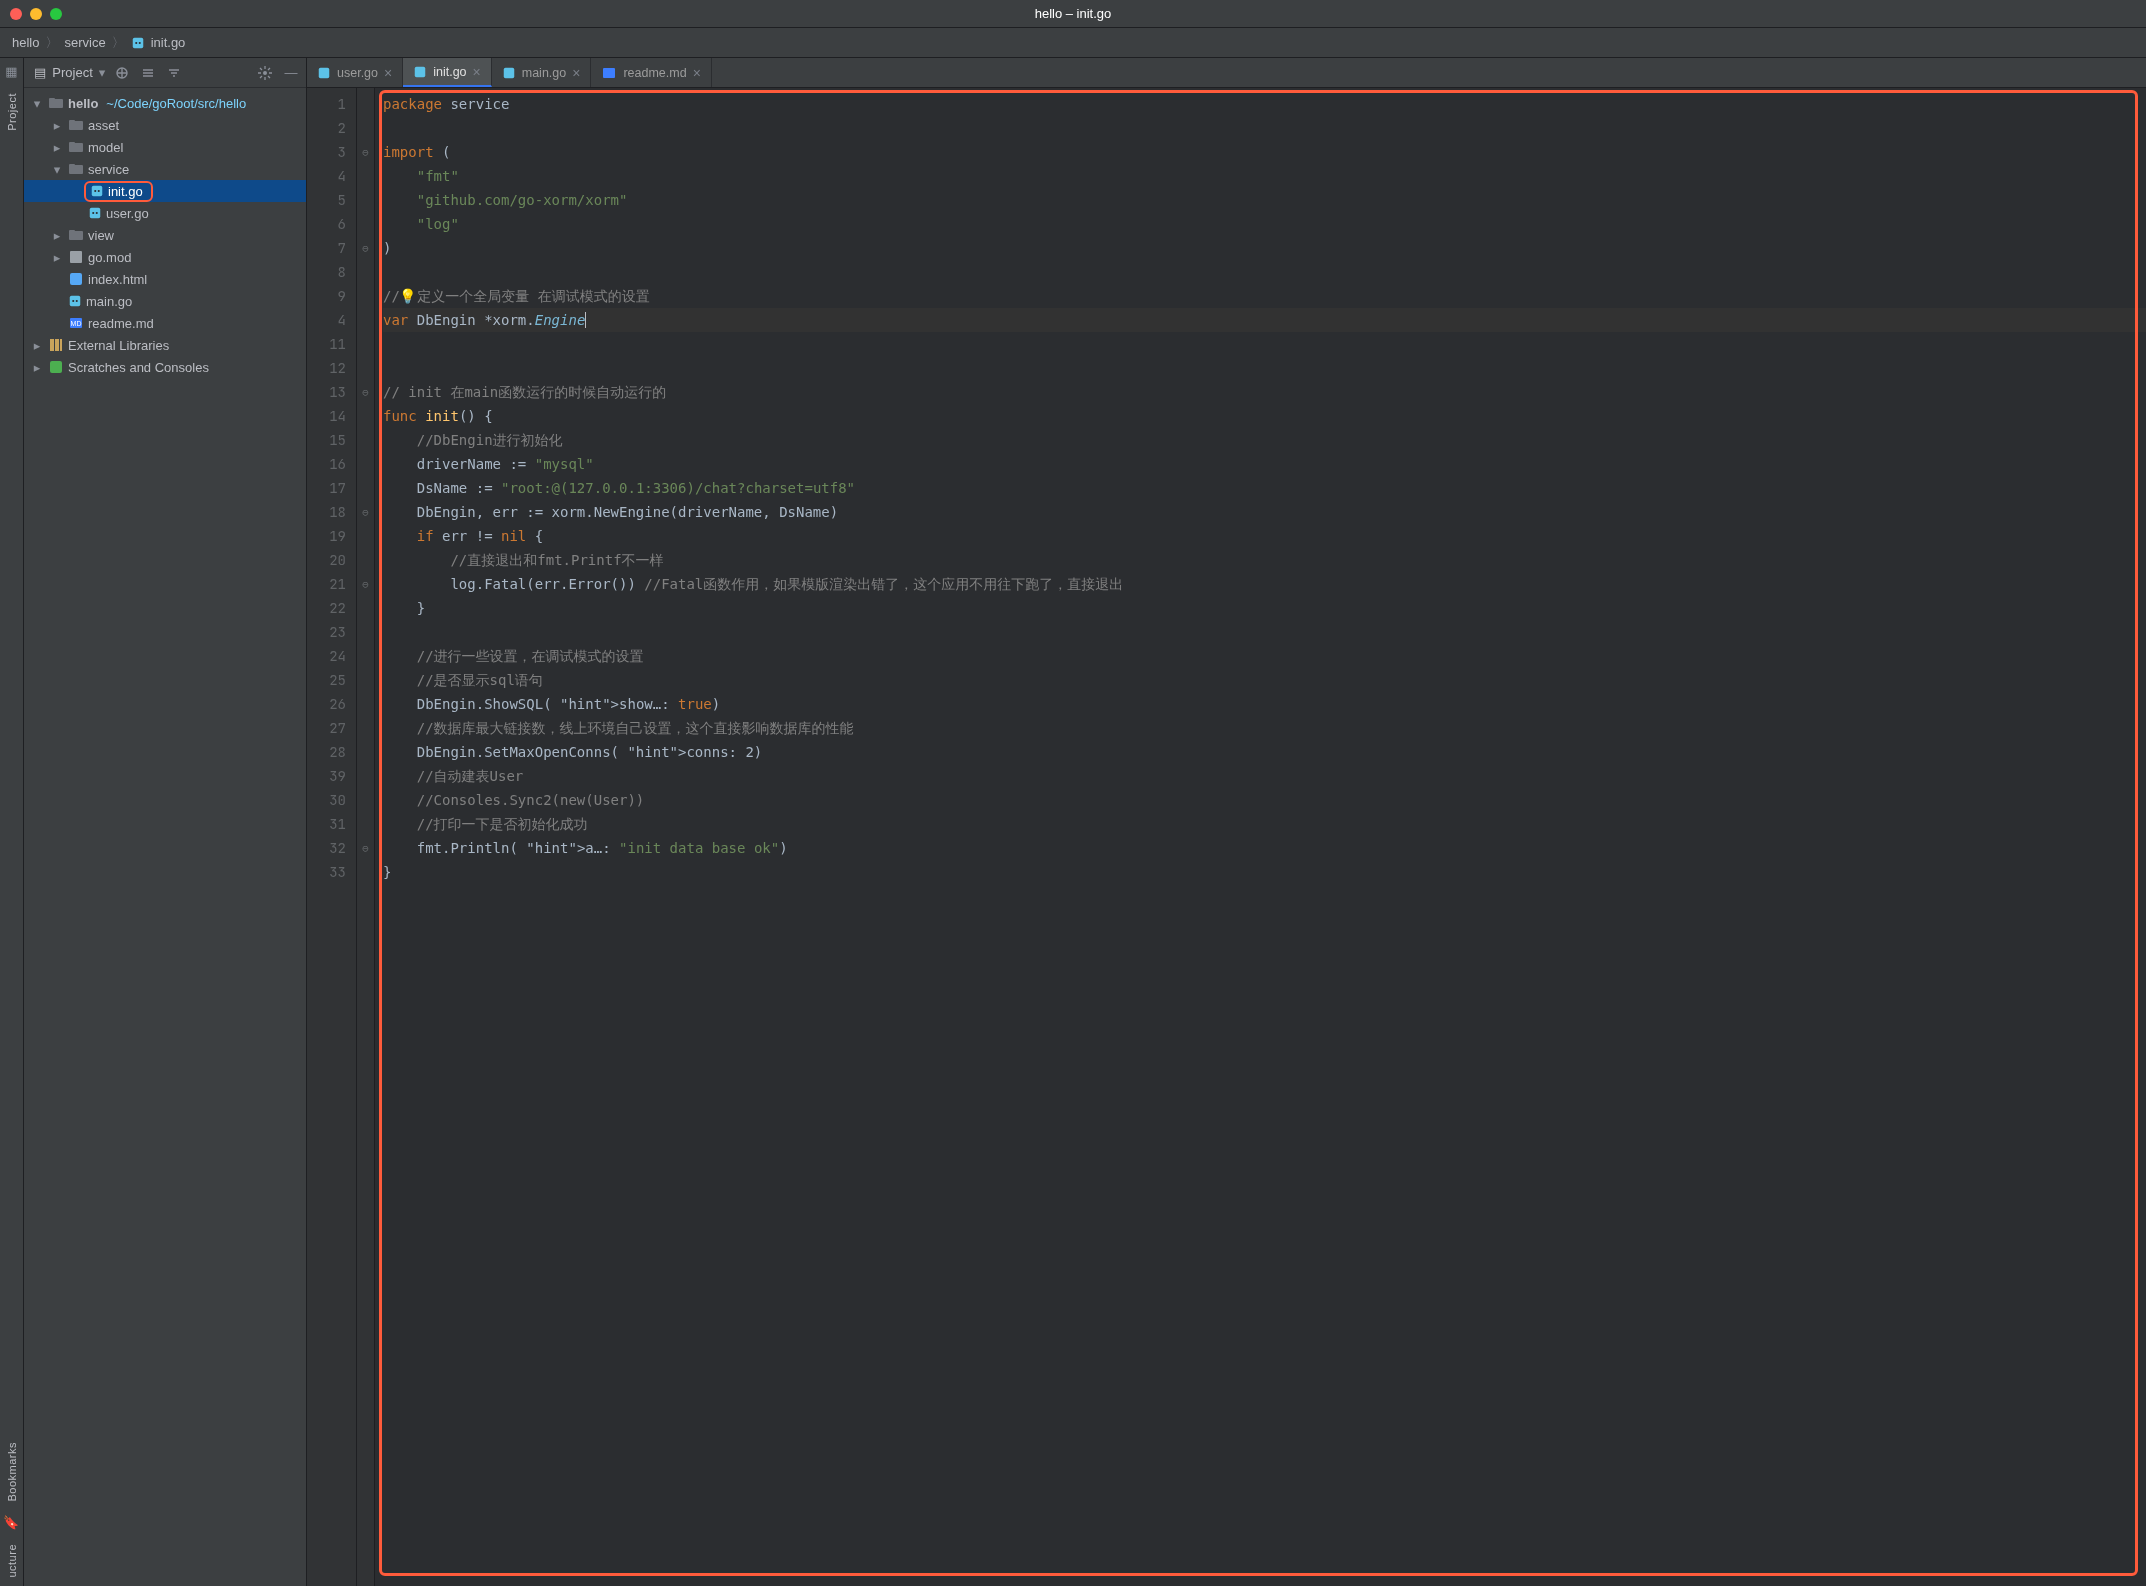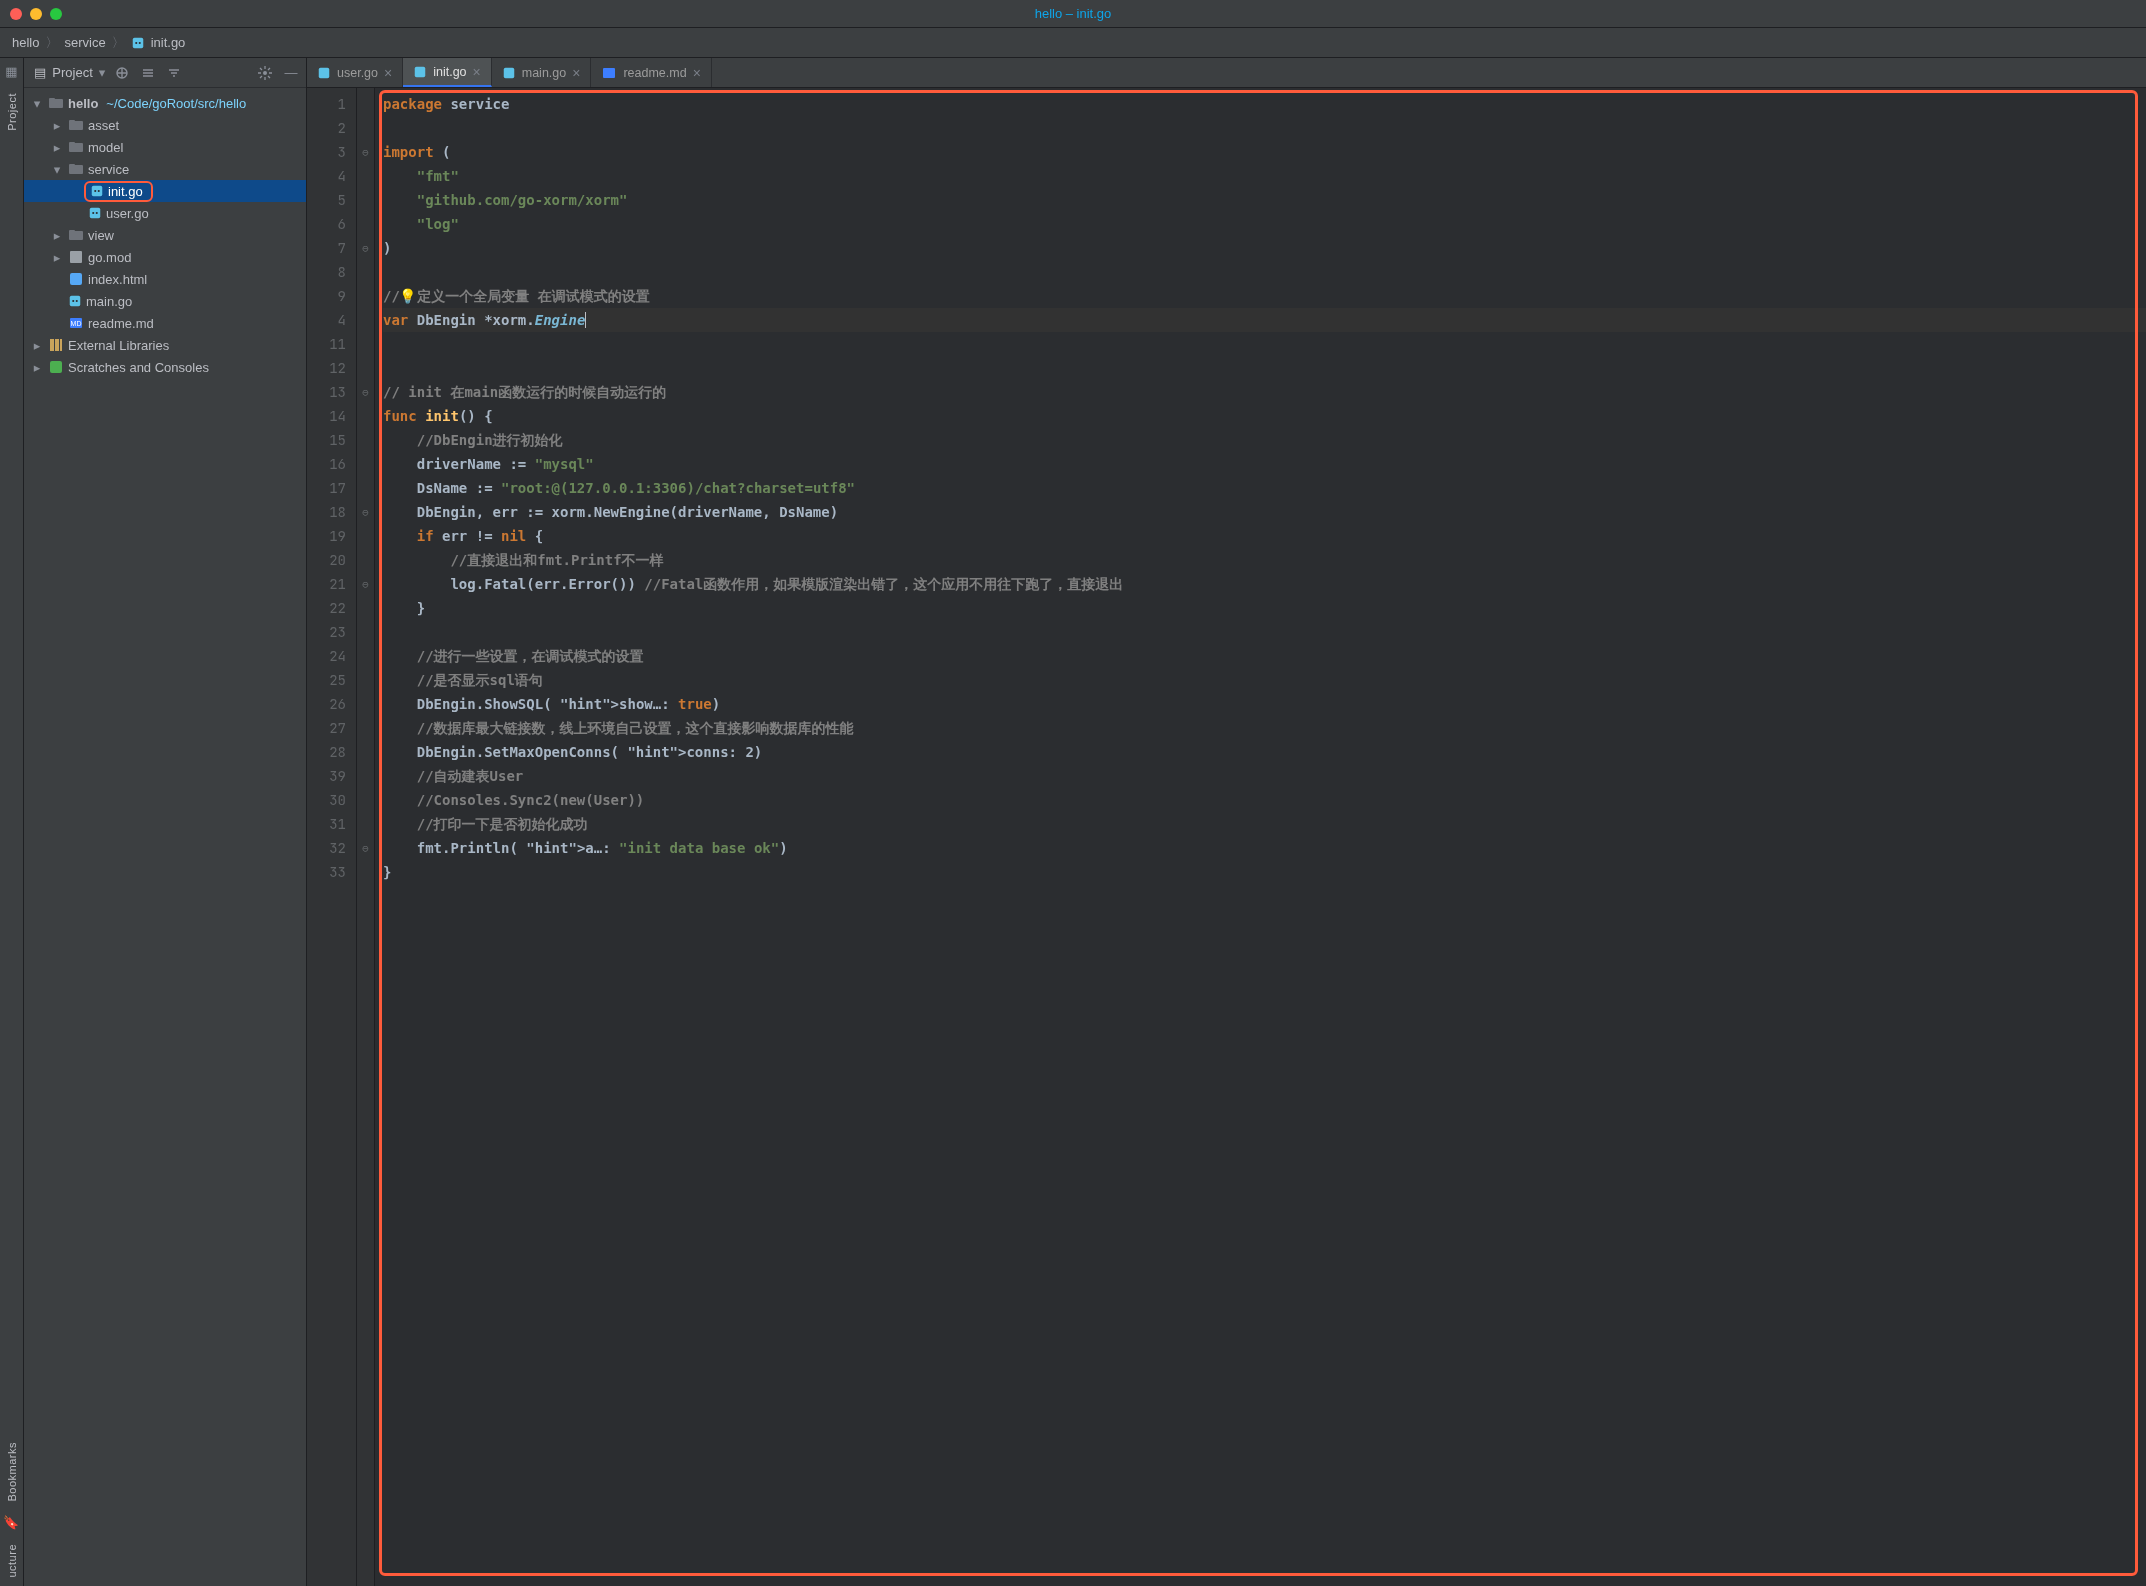--- a/index.html
+++ b/index.html
@@ -24,21 +24,21 @@
     position: relative;
   }
   .traffic { display: flex; gap: 8px; }
   .traffic .dot { width: 12px; height: 12px; border-radius: 50%; }
   .dot.red    { background: #ff5f57; }
   .dot.yellow { background: #febc2e; }
   .dot.green  { background: #28c840; }
   .titlebar .title {
     position: absolute; left: 0; right: 0;
     text-align: center;
-    color: #0ea5e9;
+    color: #ffffff;
     pointer-events: none;
   }
 
   
   .breadcrumb-row {
     height: 30px;
     background: #3c3f41;
     display: flex;
     align-items: center;
     padding: 0 12px;
@@ -174,21 +174,21 @@
   .gutter div { height:24px; }
   .fold-col {
     width: 18px;
     background:#313335;
     padding-top:4px;
     border-right:1px solid #1e1f22;
   }
   .fold-col div { height:24px; text-align:center; color:#606366; font-size:11px; }
 
   .code-wrap {
-    flex:1; position:relative; padding:4px 0 4px 8px; overflow:hidden;font-weight:bold;
+    flex:1; position:relative; padding:4px 0 4px 8px; overflow:hidden;
   }
   .red-frame {
     position:absolute;
     left:4px; top:2px; right:8px; bottom:10px;
     border:3px solid #ff5b3b;
     border-radius:6px;
     pointer-events:none;
   }
   pre.code {
     margin:0; white-space:pre; color:#a9b7c6;

